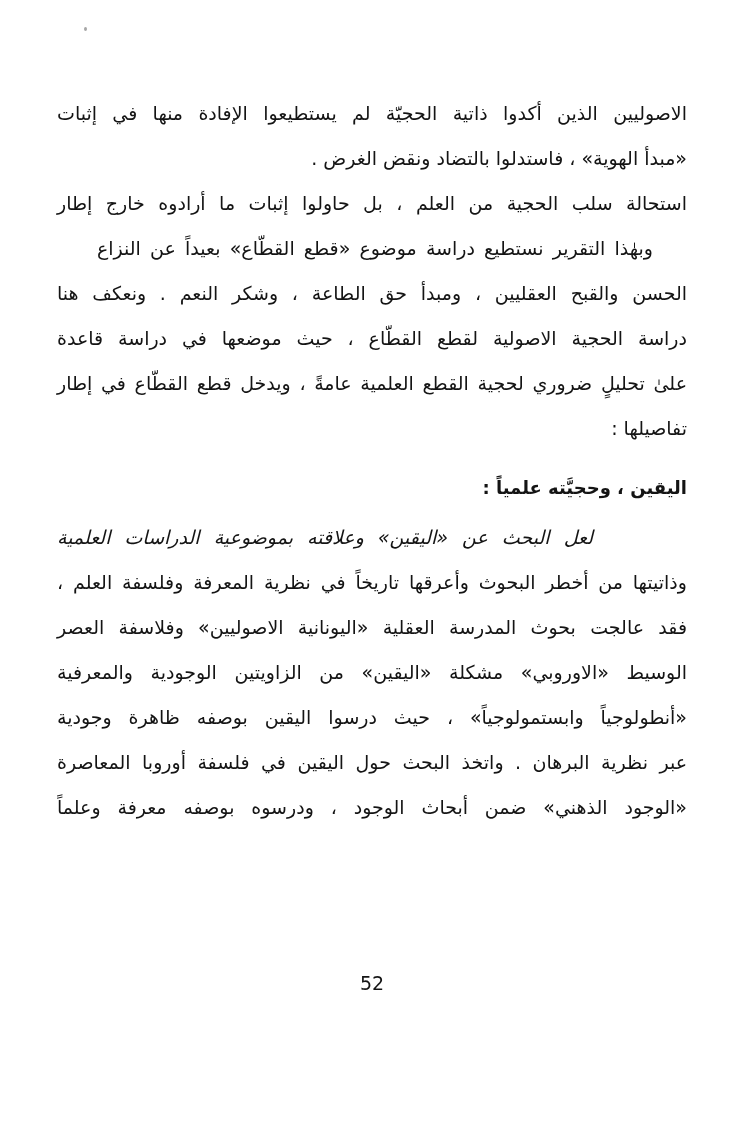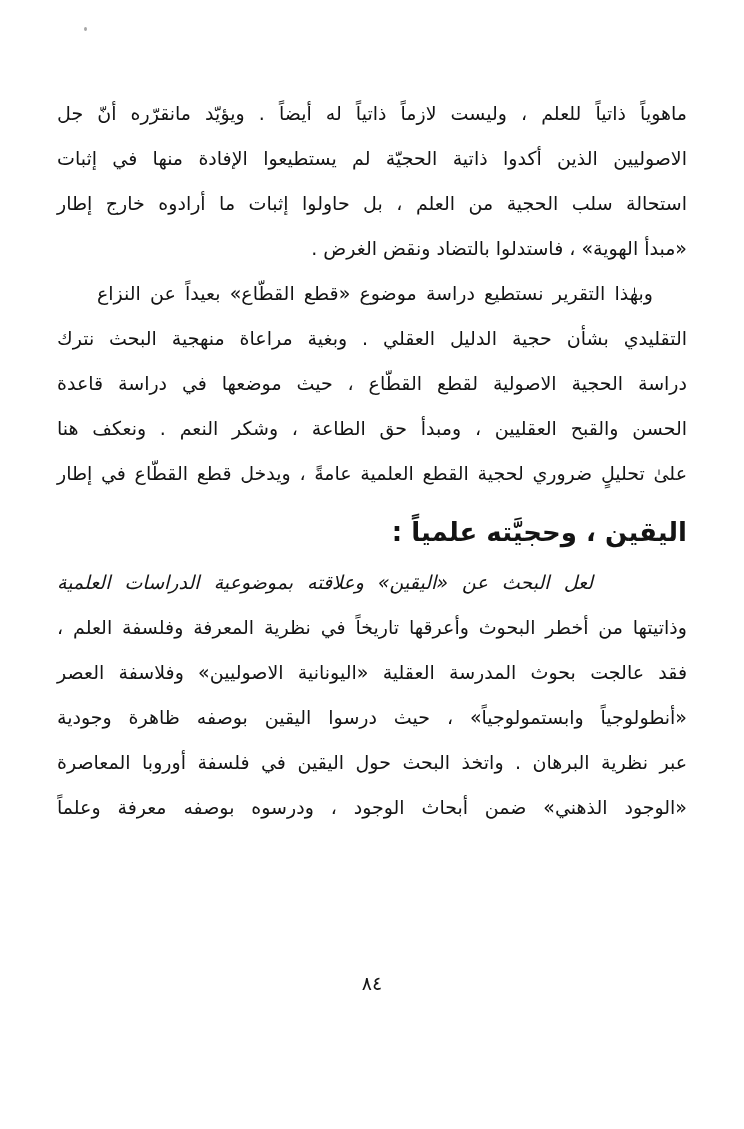--- a/index.html
+++ b/index.html
@@ -32,21 +32,21 @@
     text-align-last: justify;
     -moz-text-align-last: justify;
   }
   .line.last {
     text-align-last: right;
     -moz-text-align-last: right;
   }
   .line.indent-sm { padding-right: 34px; margin-left: 40px; }
   .line.indent-lg { padding-right: 94px; font-style: italic; }
   .heading {
-    font-size: 26px;
+    font-size: 18px;
     font-weight: bold;
     text-align: right;
     margin: 14px 0 5px 0;
     line-height: 45px;
   }
   .page-number {
     position: absolute;
     top: 972px; left: 0; right: 0;
     text-align: center;
     direction: rtl;
@@ -57,42 +57,42 @@
 </head>
 <body>
 
 <div class="page">
 
   <div class="scan-speck"></div>
 
   <main class="text-block">
 
     <div class="paragraph">
-        <div class="line">ماهوياً ذاتياً للعلم ، وليست لازماً ذاتياً له أيضاً . ويؤيّد مانقرّره أنّ جل</div>
         <div class="line">الاصوليين الذين أكدوا ذاتية الحجيّة لم يستطيعوا الإفادة منها في إثبات</div>
+        <div class="line last">«مبدأ الهوية» ، فاستدلوا بالتضاد ونقض الغرض .</div>
         <div class="line">استحالة سلب الحجية من العلم ، بل حاولوا إثبات ما أرادوه خارج إطار</div>
-        <div class="line last">«مبدأ الهوية» ، فاستدلوا بالتضاد ونقض الغرض .</div>
       </div>
 
     <div class="paragraph">
         <div class="line indent-sm">وبهٰذا التقرير نستطيع دراسة موضوع «قطع القطّاع» بعيداً عن النزاع</div>
-        <div class="line">التقليدي بشأن حجية الدليل العقلي . وبغية مراعاة منهجية البحث نترك</div>
+        <div class="line">الحسن والقبح العقليين ، ومبدأ حق الطاعة ، وشكر النعم . ونعكف هنا</div>
         <div class="line">دراسة الحجية الاصولية لقطع القطّاع ، حيث موضعها في دراسة قاعدة</div>
-        <div class="line">الحسن والقبح العقليين ، ومبدأ حق الطاعة ، وشكر النعم . ونعكف هنا</div>
         <div class="line">علىٰ تحليلٍ ضروري لحجية القطع العلمية عامةً ، ويدخل قطع القطّاع في إطار</div>
+        <div class="line last">تفاصيلها :</div>
       </div>
 
     <h2 class="heading">اليقين ، وحجيَّته علمياً :</h2>
 
     <div class="paragraph">
         <div class="line indent-lg">لعل البحث عن «اليقين» وعلاقته بموضوعية الدراسات العلمية</div>
         <div class="line">وذاتيتها من أخطر البحوث وأعرقها تاريخاً في نظرية المعرفة وفلسفة العلم ،</div>
         <div class="line">فقد عالجت بحوث المدرسة العقلية «اليونانية الاصوليين» وفلاسفة العصر</div>
+        <div class="line">الوسيط «الاوروبي» مشكلة «اليقين» من الزاويتين الوجودية والمعرفية</div>
         <div class="line">«أنطولوجياً وابستمولوجياً» ، حيث درسوا اليقين بوصفه ظاهرة وجودية</div>
         <div class="line">عبر نظرية البرهان . واتخذ البحث حول اليقين في فلسفة أوروبا المعاصرة</div>
         <div class="line">«الوجود الذهني» ضمن أبحاث الوجود ، ودرسوه بوصفه معرفة وعلماً</div>
       </div>
 
   </main>
 
-  <div class="page-number">٨٤</div>
+  <div class="page-number">52</div>
 
 </div>
 
 </body></html>

